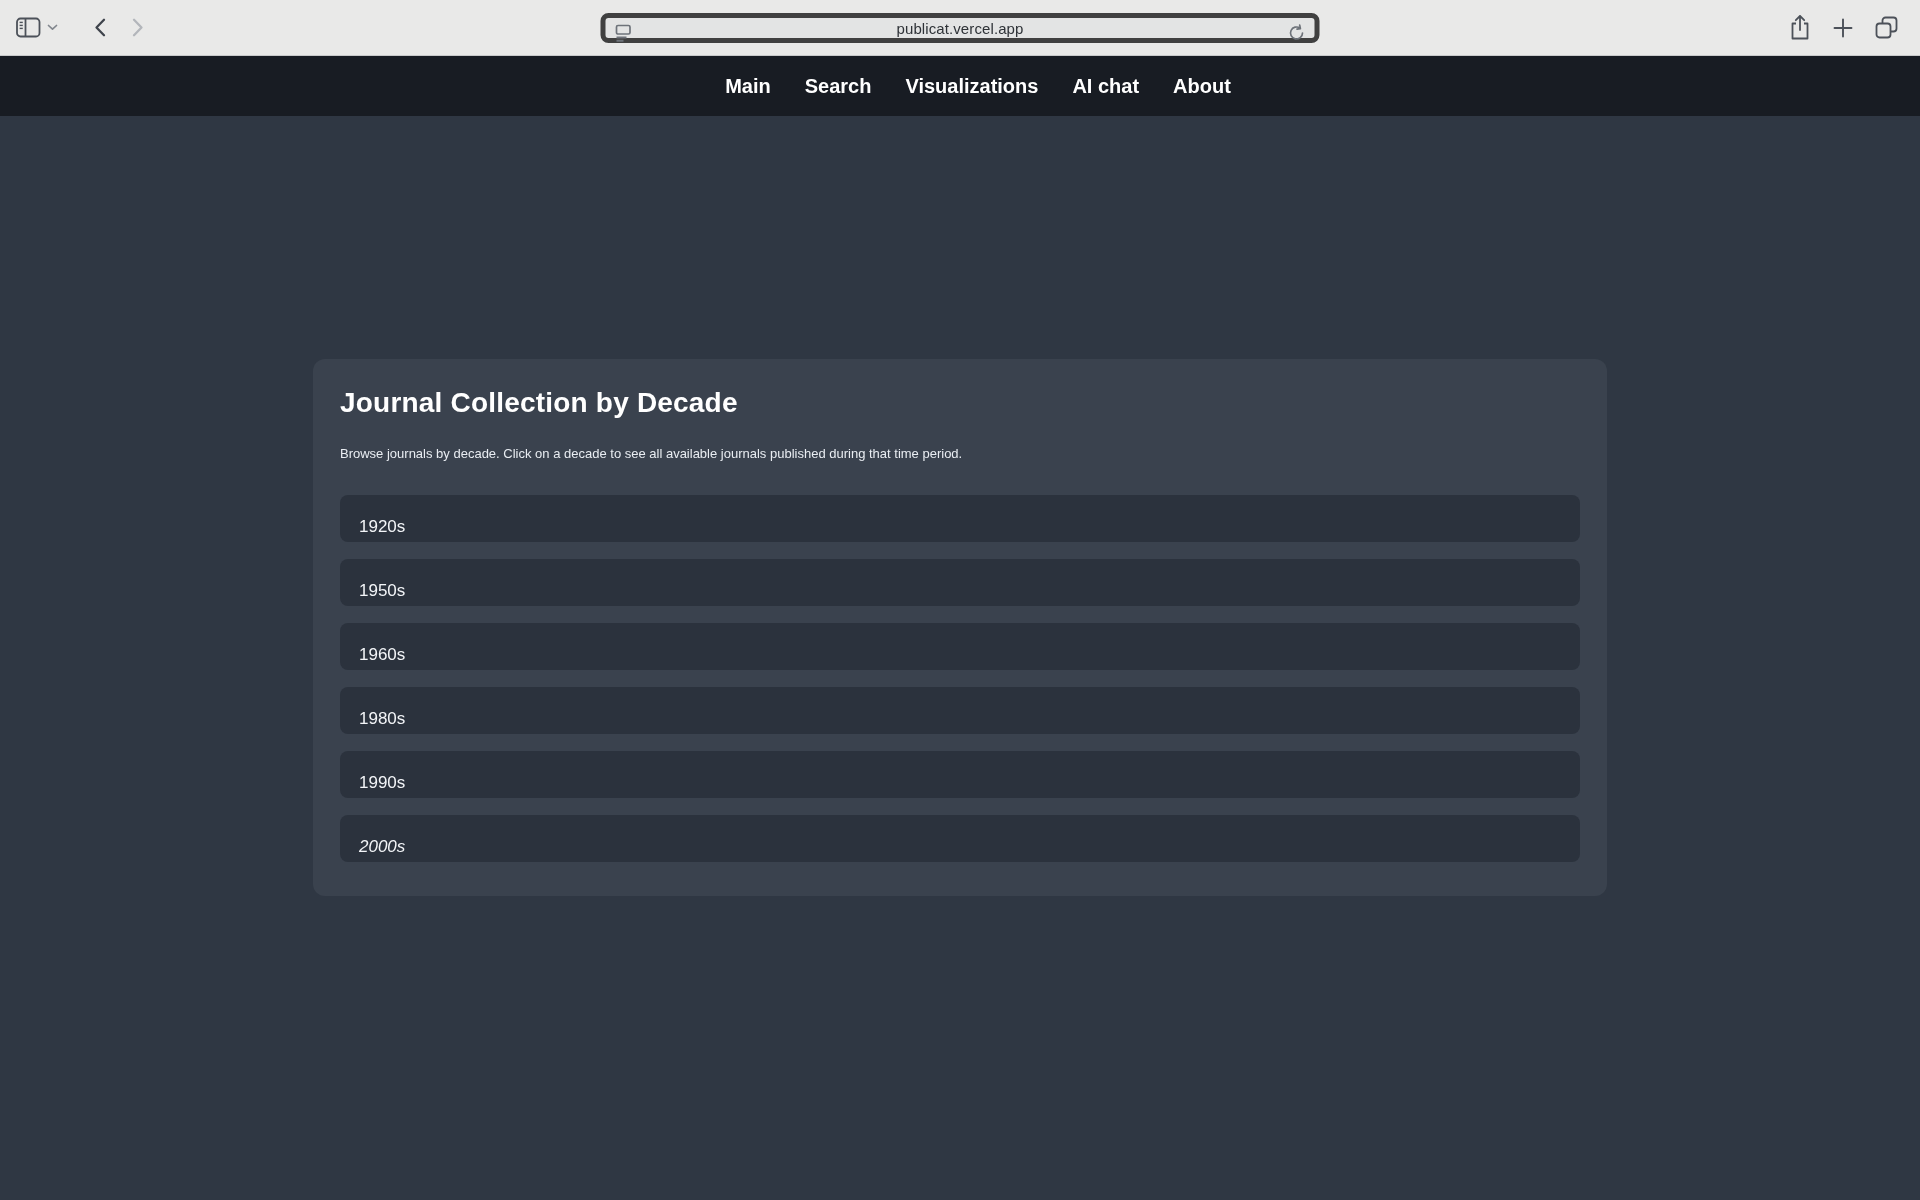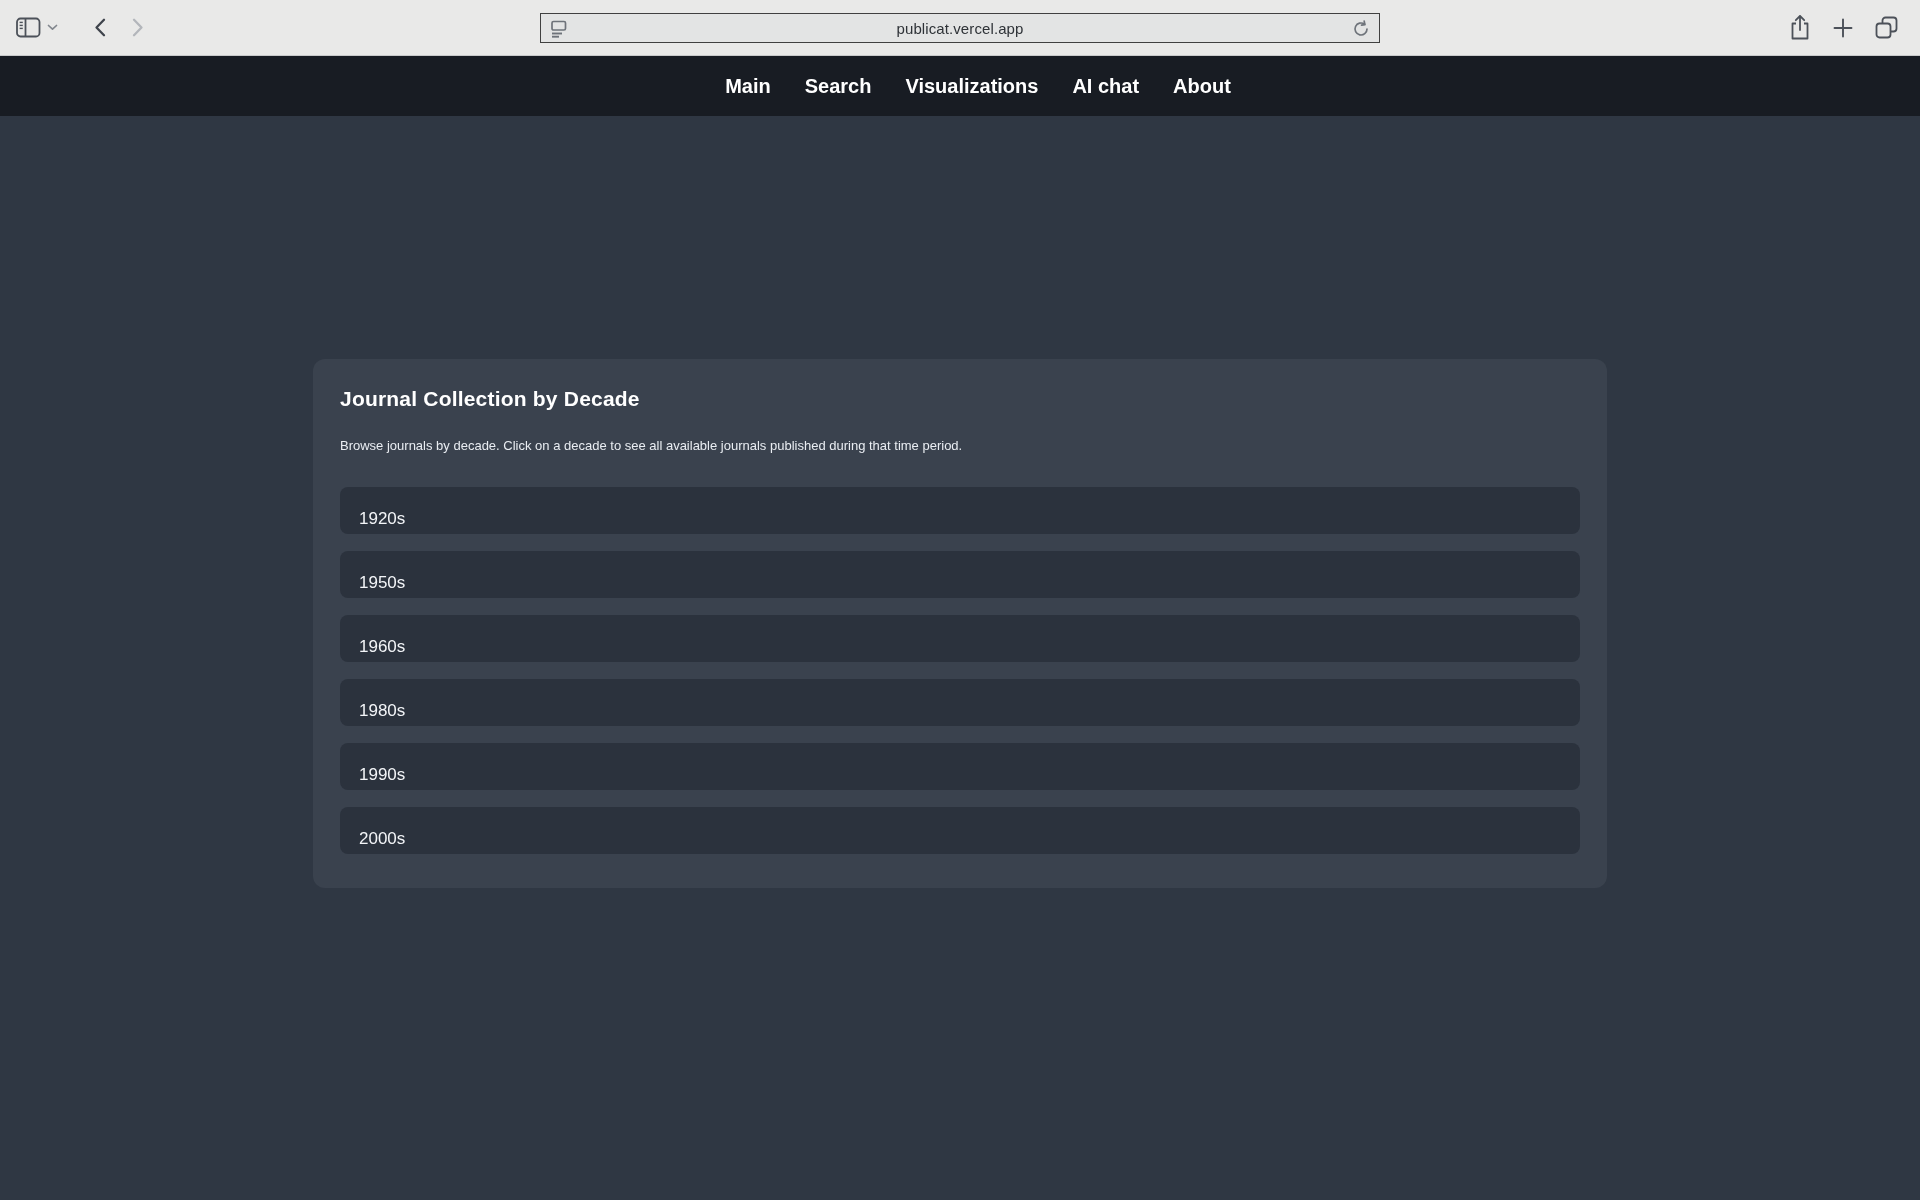--- a/index.html
+++ b/index.html
@@ -16,22 +16,22 @@
     border-bottom: 1px solid #c9cacb;
     display: flex; align-items: center;
   }
   .toolbar-left { display: flex; align-items: center; padding-left: 16px; }
   .tb-btn { display: flex; align-items: center; justify-content: center; background: none; border: none; padding: 0; cursor: pointer; }
   .sidebar-group { display: flex; align-items: center; gap: 6px; }
   .nav-arrows { display: flex; align-items: center; gap: 26px; margin-left: 36px; }
 
   .urlbar {
     position: absolute; left: 50%; top: 13px; transform: translateX(-50%);
-    width: 840px; height: 30px;
-    background: #e3e4e4; border: 1px solid #404040; border-radius: 0;
+    width: 719px; height: 30px;
+    background: #e3e4e4; border: 5px solid #404040; border-radius: 8px;
     display: flex; align-items: center; justify-content: center;
   }
   .urlbar .url-text { font-size: 15px; color: #2e3237; letter-spacing: 0.1px; }
   .urlbar .page-icon { position: absolute; left: 9px; top: 5px; }
   .urlbar .reload-icon { position: absolute; right: 9px; top: 6px; }
 
   .toolbar-right { margin-left: auto; display: flex; align-items: center; gap: 22px; padding-right: 22px; }
 
   
   .site-nav {
@@ -44,35 +44,35 @@
 
   
   .page { height: 1084px; background: #2f3743; }
   .card {
     position: relative; top: 243px;
     width: 1294px; margin: 0 auto;
     background: #3a424e; border-radius: 12px;
     padding: 28px 27px 26px 27px;
   }
   .card h1 {
-    margin: 0 0 22px 0; font-size: 21px; font-weight: 700; color: #ffffff;
+    margin: 0 0 22px 0; font-size: 28px; font-weight: 700; color: #ffffff;
     letter-spacing: 0.2px;
   }
   .card p {
     margin: 0 0 29px 0; font-size: 13px; line-height: 25px; color: #e9edf2;
   }
   .decade-list { display: block; }
   .decade-btn {
     display: block; width: 100%; height: 47px;
     background: #2b323d; border: none; border-radius: 8px;
     color: #f3f5f8; font-size: 17px; font-family: inherit;
     text-align: left; padding: 16px 0 0 19px; margin-bottom: 17px;
     cursor: pointer;
   }
-  .decade-btn:last-child { margin-bottom: 8px; }
+  .decade-btn:last-child { margin-bottom: 8px; font-style: italic; }
 
   svg { display: block; }
 </style>
 </head>
 <body>
 
 <div class="toolbar">
 
   <div class="toolbar-left">
     <div class="sidebar-group">

